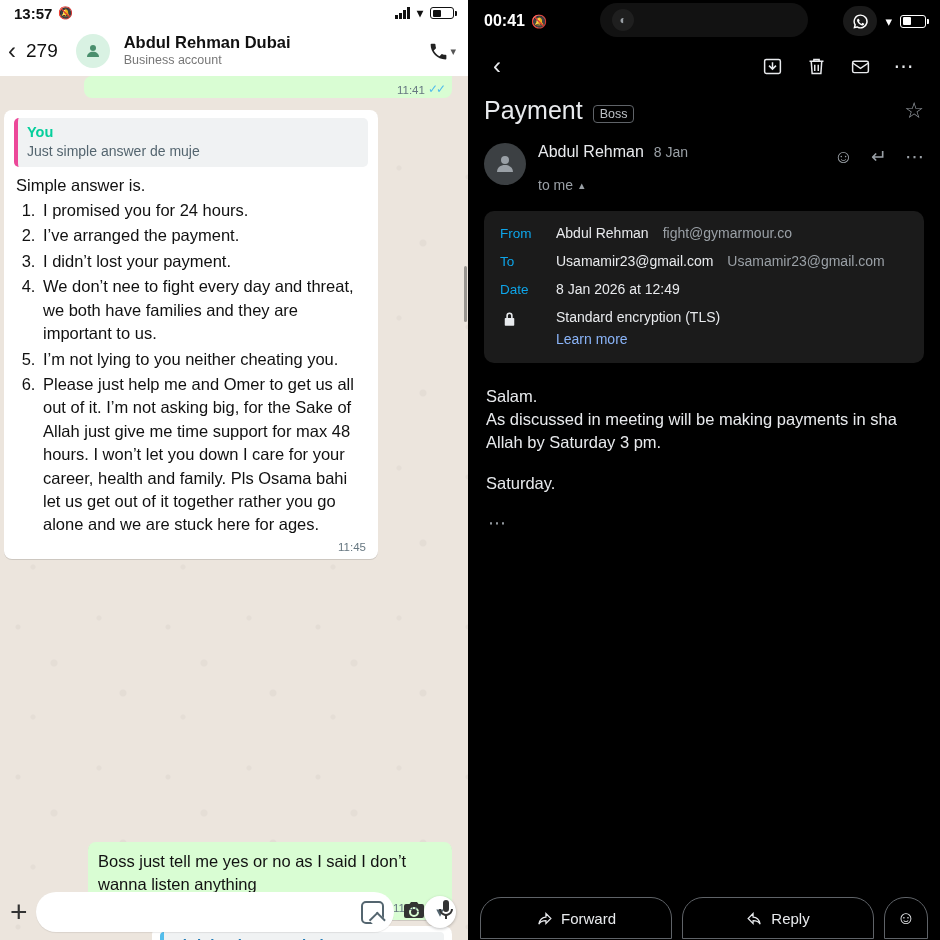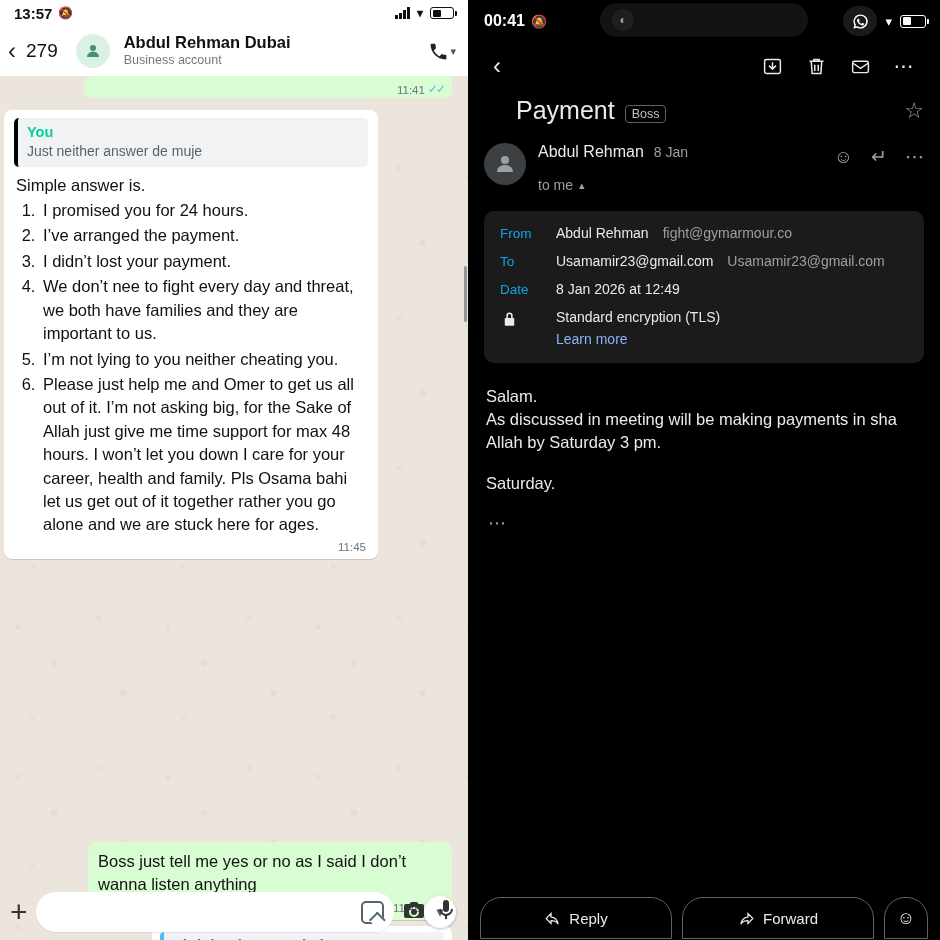--- a/index.html
+++ b/index.html
@@ -99,21 +99,21 @@
 
   .bubble-in {
     position: absolute; top: 34px; left: 4px; right: 90px;
     background: #ffffff;
     border-radius: 8px;
     box-shadow: 0 1px 0.5px rgba(0,0,0,0.13);
     padding: 8px 10px 6px 10px;
   }
   .quote {
     background: #f0f2f3;
-    border-left: 4px solid #000000;
+    border-left: 4px solid #ec4899;
     border-radius: 5px;
     padding: 6px 8px 8px 9px;
     margin-bottom: 9px;
   }
   .quote-name { color: #06cf9c; font-size: 14.5px; font-weight: bold; margin-bottom: 3px; }
   .quote-text { color: #54656f; font-size: 14px; }
   .msg-lead { font-size: 16.5px; color: #111; margin: 2px 0 4px 2px; }
   ol.msg-list { margin: 0 0 0 26px; }
   ol.msg-list li {
     font-size: 16.5px; color: #111; line-height: 1.42;
@@ -227,21 +227,21 @@
     height: 48px; display: flex; align-items: center;
     padding: 0 14px 0 14px; gap: 0;
   }
   .gm-back { font-size: 24px; color: #e8eaed; line-height: 1; }
   .gm-toolbar .spacer { flex: 1; }
   .gm-ic { width: 44px; height: 44px; display:flex; align-items:center; justify-content:center; }
   .gm-ic svg { width: 21px; height: 21px; fill: none; stroke: #e8eaed; stroke-width: 1.7; }
   .gm-ic.dots { font-size: 20px; color: #e8eaed; letter-spacing: 1px; }
 
   .gm-subject-row {
-    display: flex; align-items: center; padding: 6px 16px 2px 16px; gap: 10px; margin-left: 32px;
+    display: flex; align-items: center; padding: 6px 16px 2px 16px; gap: 10px;
   }
   .gm-subject { font-size: 25px; color: #e8eaed; }
   .gm-inbox {
     font-size: 12.5px; color: #bdc1c6; border: 1px solid #5f6368;
     border-radius: 4px; padding: 1px 6px; margin-top: 7px;
   }
   .gm-star { margin-left: auto; font-size: 22px; color: #9aa0a6; }
 
   .gm-sender {
     display: flex; align-items: flex-start; padding: 16px 16px 0 16px; gap: 12px;
@@ -353,21 +353,21 @@
     <div class="wa-body">
 
       <div class="bubble-out-top">
         <span>11:41</span>
         <span class="ticks">✓✓</span>
       </div>
 
       <div class="bubble-in">
         <div class="quote">
           <div class="quote-name">You</div>
-          <div class="quote-text">Just neither answer de muje</div>
+          <div class="quote-text">Just simple answer de muje</div>
         </div>
         <div class="msg-lead">Simple answer is.</div>
         <ol class="msg-list">
           <li>I promised you for 24 hours.</li>
           <li>I’ve arranged the payment.</li>
           <li>I didn’t lost your payment.</li>
           <li>We don’t nee to fight every day and threat, we both have families and they are important to us.</li>
           <li>I’m not lying to you neither cheating you.</li>
           <li>Please just help me and Omer to get us all out of it. I’m not asking big, for the Sake of Allah just give me time support for max 48 hours. I won’t let you down I care for your career, health and family. Pls Osama bahi let us get out of it together rather you go alone and we are stuck here for ages.</li>
         </ol>
@@ -527,26 +527,26 @@
       <p>Salam.</p>
       <p>As discussed in meeting will be making payments in sha Allah by Saturday 3 pm.</p>
       <div class="gap"></div>
       <p>Saturday.</p>
       <div class="gm-ellipsis">⋯</div>
     </div>
 
     <div class="gm-footer">
       <div class="gm-btn">
         <svg viewBox="0 0 24 24">
+            <path d="M14 9V5l7 7-7 7v-4.1c-5 0-8 1.6-10 5.1 1-5 4-10 10-10z"></path>
+          </svg>
+        <span>Forward</span>
+      </div>
+      <div class="gm-btn">
+        <svg viewBox="0 0 24 24">
             <path d="M10 9V5l-7 7 7 7v-4.1c5 0 8 1.6 10 5.1-1-5-4-10-10-10z"></path>
           </svg>
         <span>Reply</span>
-      </div>
-      <div class="gm-btn">
-        <svg viewBox="0 0 24 24">
-            <path d="M14 9V5l7 7-7 7v-4.1c-5 0-8 1.6-10 5.1 1-5 4-10 10-10z"></path>
-          </svg>
-        <span>Forward</span>
       </div>
       <div class="gm-emoji-btn">☺</div>
     </div>
   </div>
 </div>
 
 </body></html>

